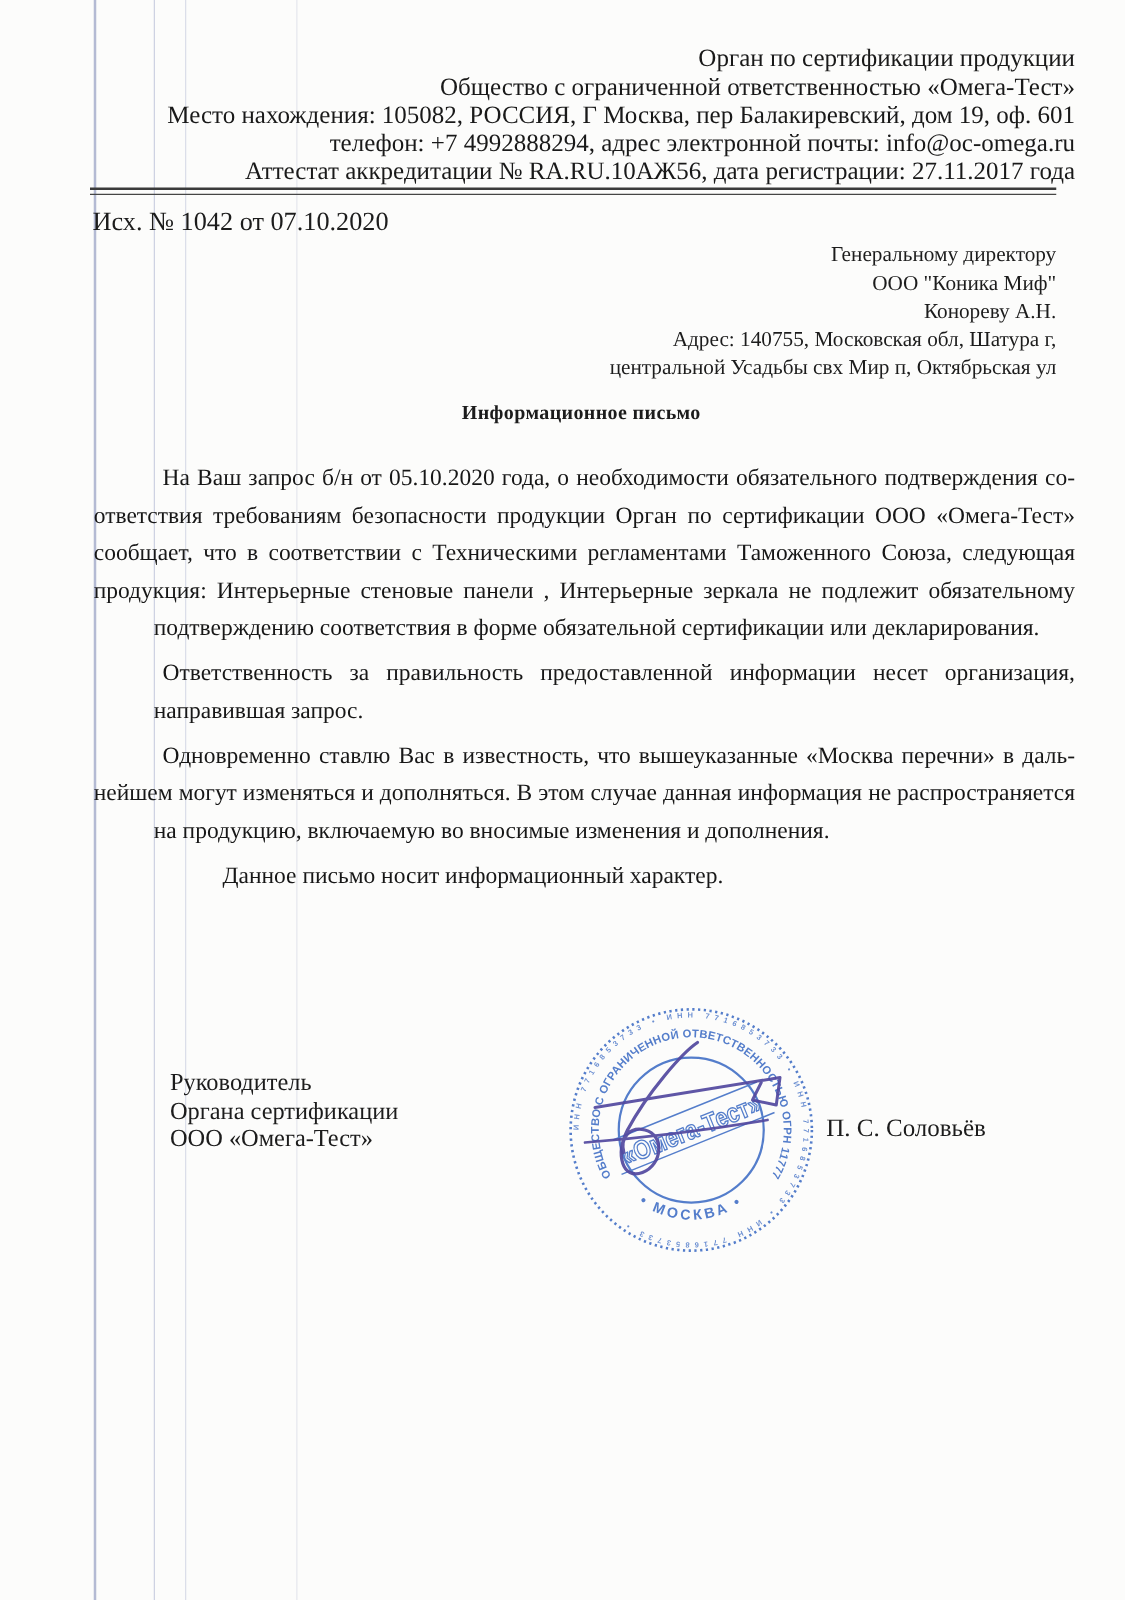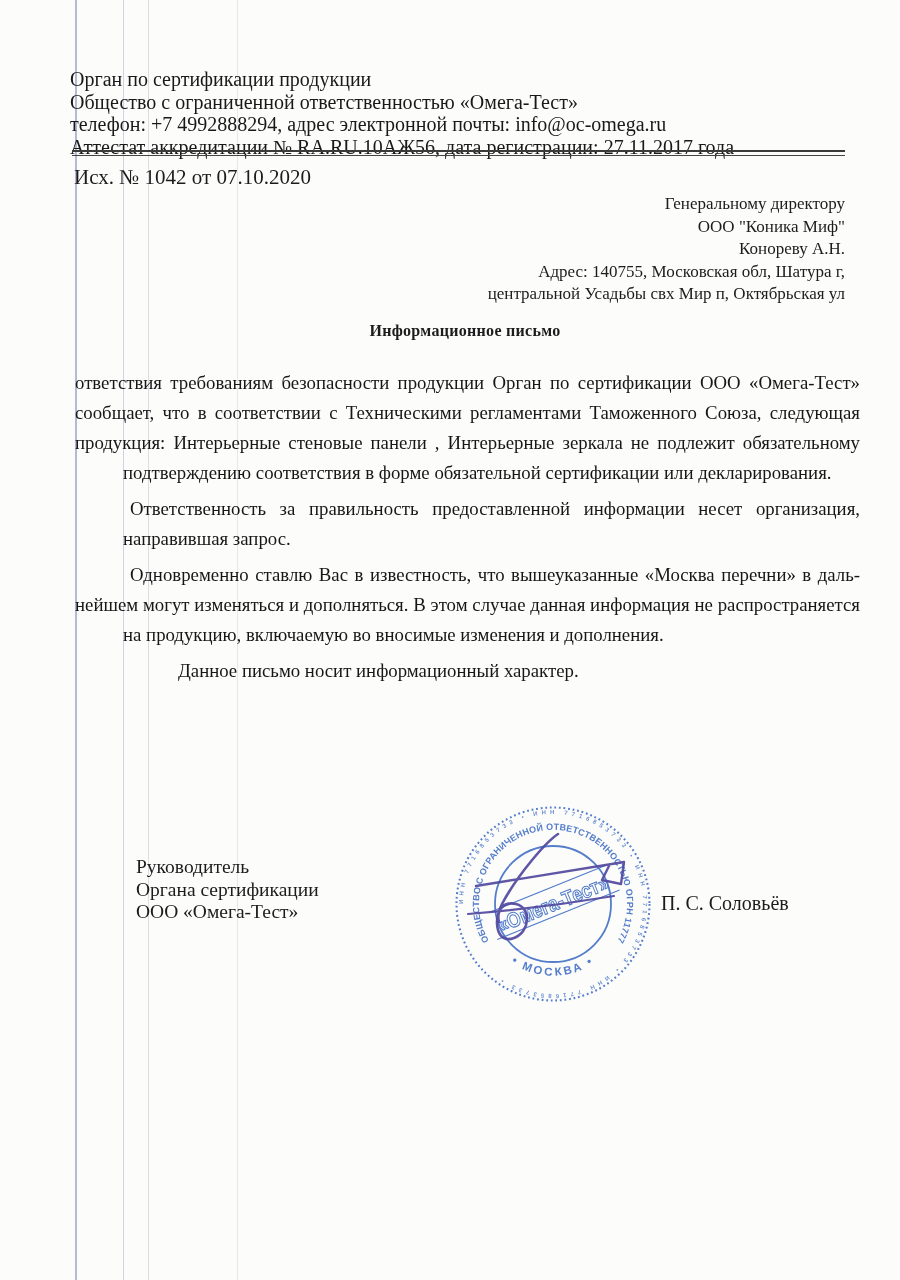--- a/index.html
+++ b/index.html
@@ -11,21 +11,21 @@
   }
   
   .scanline{position:absolute;top:0;bottom:0;width:1px;pointer-events:none;}
   .sl-1{left:75px;width:2px;background:rgba(108,120,172,.50);}
   .sl-2{left:123px;background:rgba(138,148,190,.40);}
   .sl-3{left:148px;background:rgba(152,160,196,.33);}
   .sl-4{left:237px;background:rgba(175,180,205,.28);}
 
   .letterhead{
     position:absolute;top:36px;left:70px;width:790px;
-    text-align:left;font-size:20px;line-height:22.5px;color:#191919;margin-top:32px;
+    text-align:right;font-size:20px;line-height:22.5px;color:#191919;
   }
   .rule-double{
     position:absolute;top:150px;left:72px;width:773px;height:3px;
     border-top:2.5px solid #3b3b3b;border-bottom:1.5px solid #454545;
   }
   .outgoing{position:absolute;top:165px;left:74px;font-size:21px;}
   .addressee{
     position:absolute;top:193px;right:55px;width:560px;
     text-align:right;font-size:17px;line-height:22.5px;
   }
@@ -57,40 +57,42 @@
 <body>
 
 <div class="scanline sl-1"></div>
 <div class="scanline sl-2"></div>
 <div class="scanline sl-3"></div>
 <div class="scanline sl-4"></div>
 
 <div class="letterhead">
   <div>Орган по сертификации продукции</div>
   <div>Общество с ограниченной ответственностью «Омега-Тест»</div>
+  <div>Место нахождения: 105082, РОССИЯ, Г Москва, пер Балакиревский, дом 19, оф. 601</div>
   <div>телефон: +7 4992888294, адрес электронной почты: info@oc-omega.ru</div>
   <div>Аттестат аккредитации № RA.RU.10АЖ56, дата регистрации: 27.11.2017 года</div>
 </div>
 
 <div class="rule-double"></div>
 
 <div class="outgoing">Исх. № 1042 от 07.10.2020</div>
 
 <div class="addressee">
   <div>Генеральному директору</div>
   <div>ООО "Коника Миф"</div>
   <div>Конореву А.Н.</div>
   <div>Адрес: 140755, Московская обл, Шатура г,</div>
   <div>центральной Усадьбы свх Мир п, Октябрьская ул</div>
 </div>
 
 <div class="title">Информационное письмо</div>
 
 <div class="body-text">
   <div class="para">
+    <div class="bline ind">На Ваш запрос б/н от 05.10.2020 года, о необходимости обязательного подтверждения со-</div>
     <div class="bline">ответствия требованиям безопасности  продукции Орган по сертификации  ООО «Омега-Тест»</div>
     <div class="bline">сообщает, что в соответствии с  Техническими регламентами Таможенного Союза, следующая</div>
     <div class="bline">продукция: Интерьерные стеновые панели , Интерьерные зеркала не подлежит обязательному</div>
     <div class="bline-last">подтверждению соответствия в форме обязательной сертификации или декларирования.</div>
   </div>
   <div class="para">
     <div class="bline ind">Ответственность за правильность предоставленной информации несет организация,</div>
     <div class="bline-last">направившая запрос.</div>
   </div>
   <div class="para">

